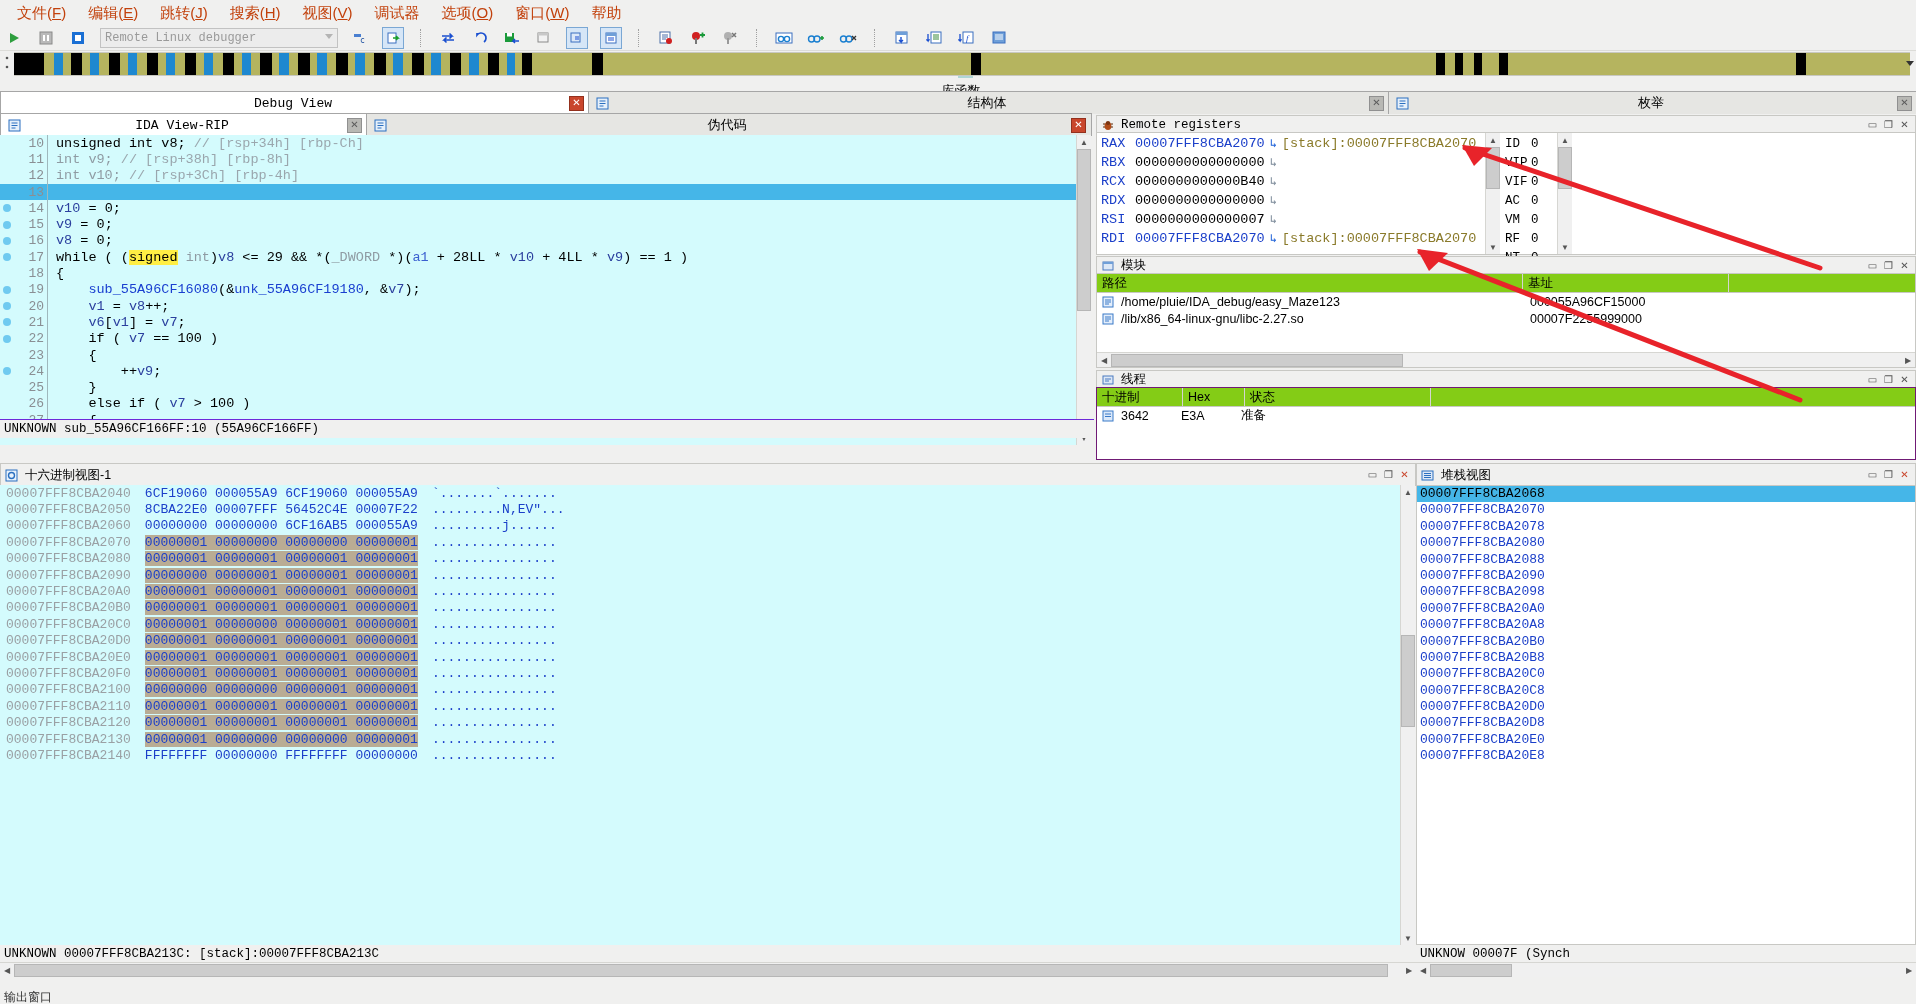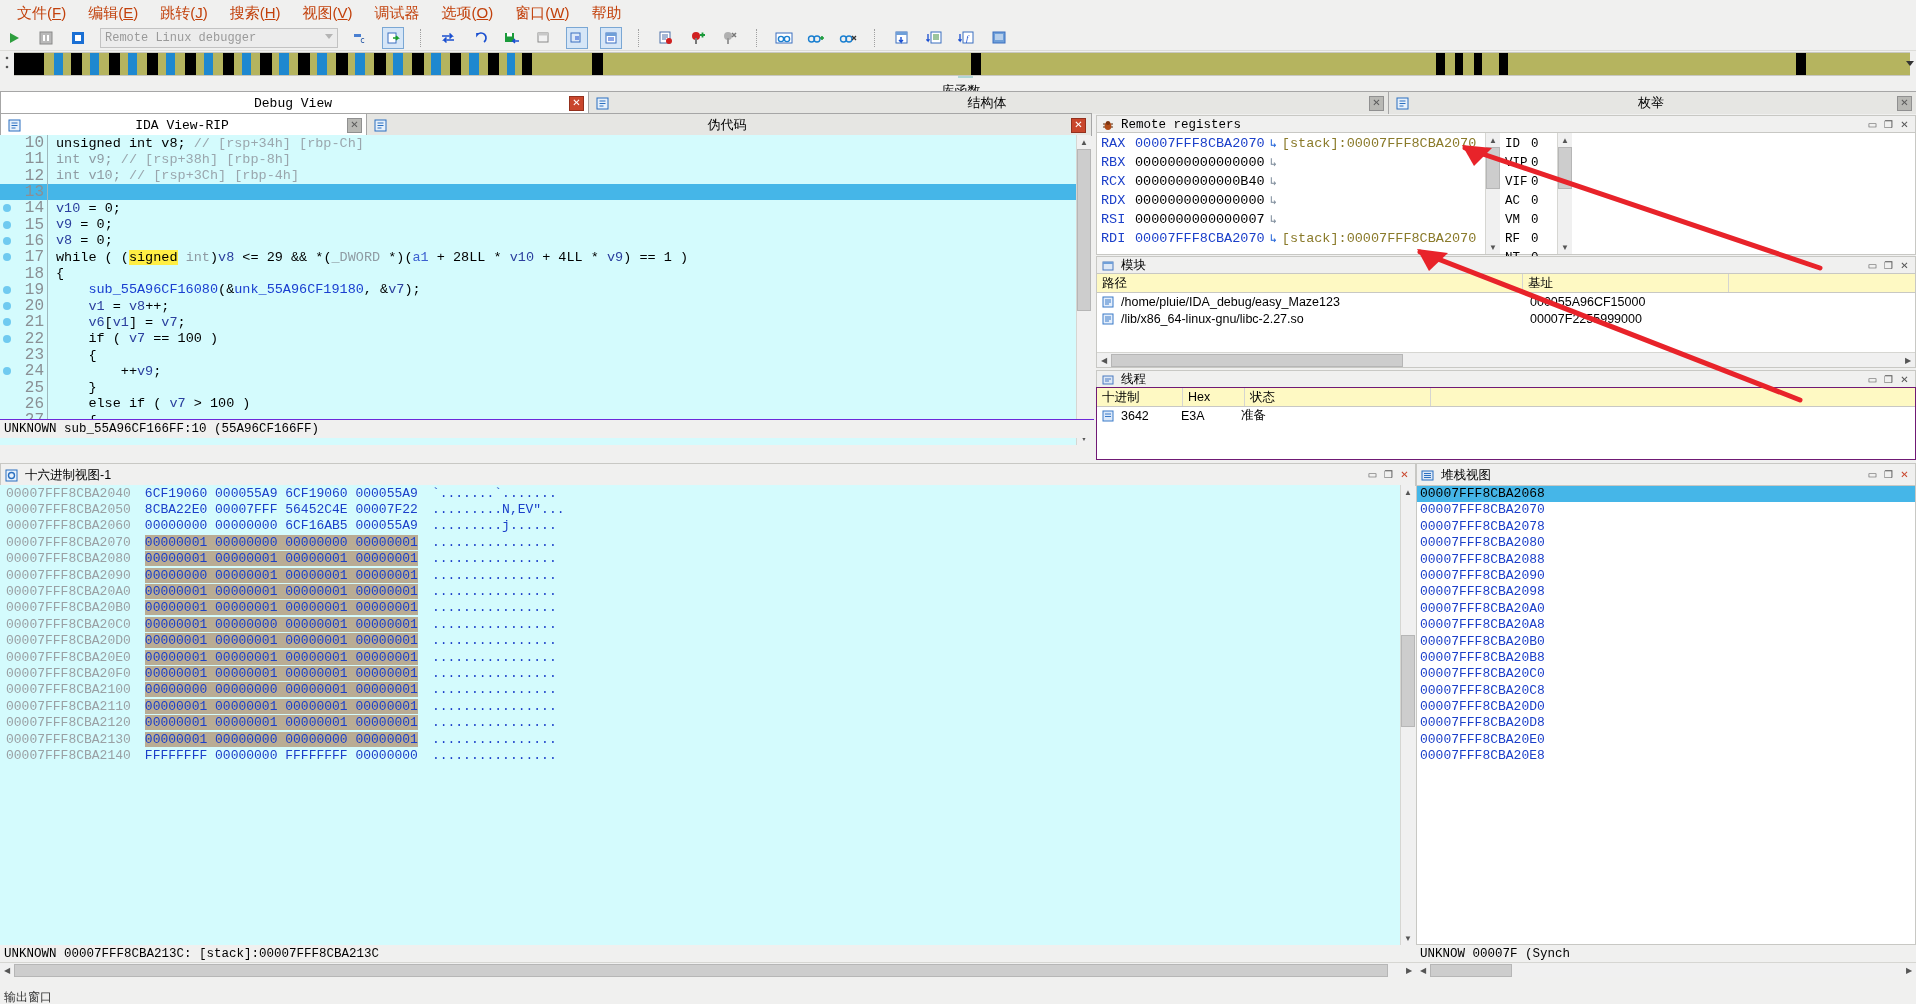--- a/index.html
+++ b/index.html
@@ -54,40 +54,40 @@
   .panel-title .ptxt.cn{font-family:"Liberation Sans",sans-serif;font-size:12.5px;}
   .pt-btns{margin-left:auto;display:flex;gap:5px;padding-right:5px;color:#555;font-size:10px;align-items:center;}
   .pt-btn{width:11px;height:11px;display:flex;align-items:center;justify-content:center;line-height:1;}
 
   
   .codewrap{position:absolute;background:#d4fbfd;overflow:hidden;font-family:"Liberation Mono",monospace;font-size:13.5px;}
   .cline{height:16.3px;display:flex;align-items:center;white-space:pre;}
   .cline.sel{background:#45b6e8;}
   .bp{width:14px;display:flex;align-items:center;justify-content:center;}
   .bpdot{width:8px;height:8px;border-radius:50%;background:#6fcaf0;}
-  .lnum{width:30px;text-align:right;color:#8a8f94;padding-right:3px;font-size:16px;}
+  .lnum{width:30px;text-align:right;color:#8a8f94;padding-right:3px;font-size:13px;}
   .lbar{width:1px;align-self:stretch;background:#9fb8bd;margin-right:8px;}
   .k{color:#000;} .cmt{color:#9aa6ad;} .var{color:#2b3f9e;} .num{color:#000;}
   .fn{color:#1a3fd0;} .typ{color:#8f9ba3;} .hl{background:#ffee44;}
   .arg{color:#3a5fd0;}
 
   
   .regrow{height:19px;display:flex;align-items:center;font-family:"Liberation Mono",monospace;font-size:13.5px;white-space:pre;}
   .rname{color:#1b3fc9;width:34px;padding-left:4px;}
   .rval{color:#000;}
   .rval.blue{color:#1b3fc9;}
   .rarrow{margin:0 5px;color:#7b8a99;font-size:12px;}
   .rarrow.blue{color:#1b5fd8;}
   .rcmt{color:#8a7a2a;}
   .flagrow{height:19px;display:flex;align-items:center;font-family:"Liberation Mono",monospace;font-size:12.5px;}
   .fname{width:26px;color:#000;padding-left:4px;}
   .fval{color:#000;width:14px;}
 
   
-  .lhdr{height:18px;display:flex;align-items:center;background:#fef9c3;border-bottom:1px solid #c8c8c4;font-size:12.5px;}
+  .lhdr{height:18px;display:flex;align-items:center;background:#84cc16;border-bottom:1px solid #c8c8c4;font-size:12.5px;}
   .lhdr .hc{padding-left:5px;border-right:1px solid #d5d5d1;height:100%;display:flex;align-items:center;}
   .lrow{height:17px;display:flex;align-items:center;font-size:12.5px;white-space:nowrap;}
   .lrow .lc{padding-left:4px;overflow:hidden;text-overflow:ellipsis;}
   .modico{width:13px;height:12px;margin:0 3px 0 4px;display:flex;align-items:center;justify-content:center;}
 
   
   .hexwrap{position:absolute;background:#d4fbfd;overflow:hidden;font-family:"Liberation Mono",monospace;font-size:13px;}
   .hexrow{height:16.4px;display:flex;align-items:center;white-space:pre;}
   .haddr{color:#9aa0a4;padding-left:6px;}
   .hbytes{color:#1b3fc9;margin-left:14px;}

